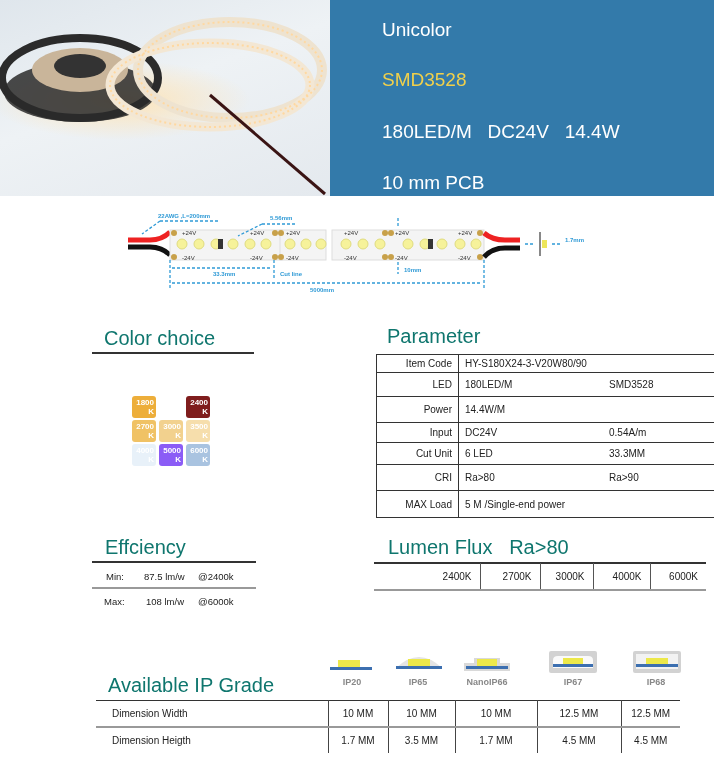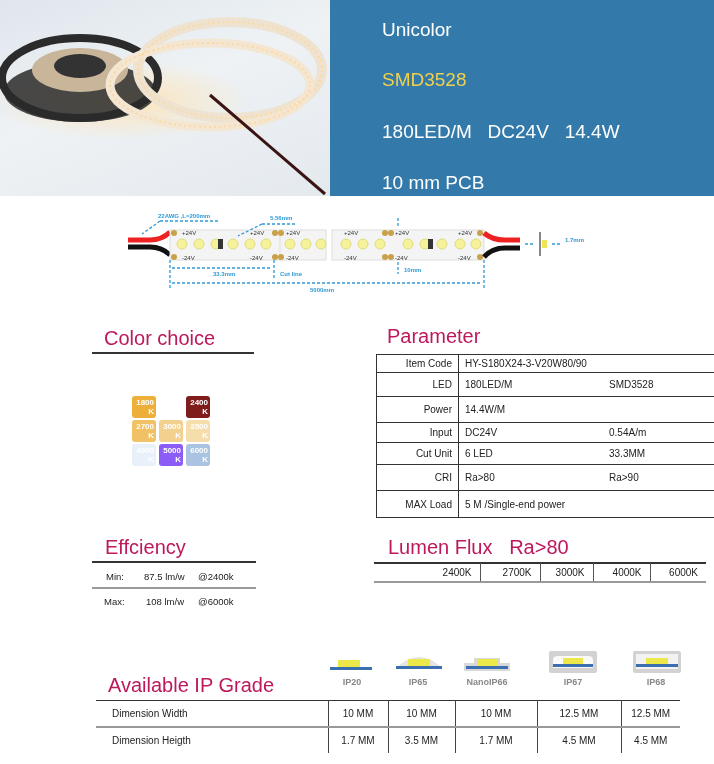--- a/index.html
+++ b/index.html
@@ -9,21 +9,21 @@
   
   #photo { left: 0; top: 0; width: 330px; height: 196px; background: linear-gradient(160deg, #dfe6ec 0%, #eef2f5 45%, #e4e9ee 100%); overflow: hidden; }
   #banner { left: 330px; top: 0; width: 384px; height: 196px; background: #337aaa; color: #fff; }
   #banner .line { position: absolute; left: 52px; font-size: 19px; }
   #banner .accent { color: #f1d04b; }
 
   
   #diagram { left: 120px; top: 200px; width: 480px; height: 100px; }
 
   
-  .sec-title { font-size: 20px; color: #be185d; }
+  .sec-title { font-size: 20px; color: #0f766e; }
   .rule { height: 1.5px; background: #333; }
   .rule.grey { background: #999; height: 2px; }
 
   
   .tile { position: absolute; width: 24px; height: 22px; border-radius: 3px; color: #fff; font-size: 8px; font-weight: bold; text-align: right; padding: 2px 2px 0 0; line-height: 9px; }
 
   
   table { border-collapse: collapse; }
   #param-table { position: absolute; left: 376px; top: 354px; width: 362px; font-size: 10px; }
   #param-table td { border: 1px solid #333; padding: 0 6px; }
@@ -31,21 +31,21 @@
   #param-table .v2 { position: absolute; left: 150px; }
   #param-table td.v { position: relative; }
 
   
   .eff-row { position: absolute; font-size: 9.5px; }
 
   
   #lumen-table { position: absolute; left: 374px; top: 563px; width: 332px; font-size: 10px; }
   #lumen-table td { text-align: right; padding: 0 3px; border-left: 1.5px solid #555; }
   #lumen-table td:first-child { border-left: none; }
-  #lumen-table tr.h td { height: 19px; border-bottom: 2px solid #999; padding-right: 8px;}
+  #lumen-table tr.h td { height: 27px; border-bottom: 2px solid #999; padding-right: 8px;}
   #lumen-table tr.b td { height: 27px; }
 
   
   .ip-icon { position: absolute; }
   .ip-label { position: absolute; font-size: 9px; font-weight: bold; color: #888; text-align: center; width: 80px; }
   #ip-table { position: absolute; left: 96px; top: 700px; width: 584px; font-size: 10px; border-top: 1.5px solid #333; }
   #ip-table td { height: 26px; text-align: center; border-left: 1.5px solid #444; }
   #ip-table td:first-child { border-left: none; text-align: left; padding-left: 16px; }
   #ip-table tr:first-child td { border-bottom: 2px solid #999; }
 </style>

